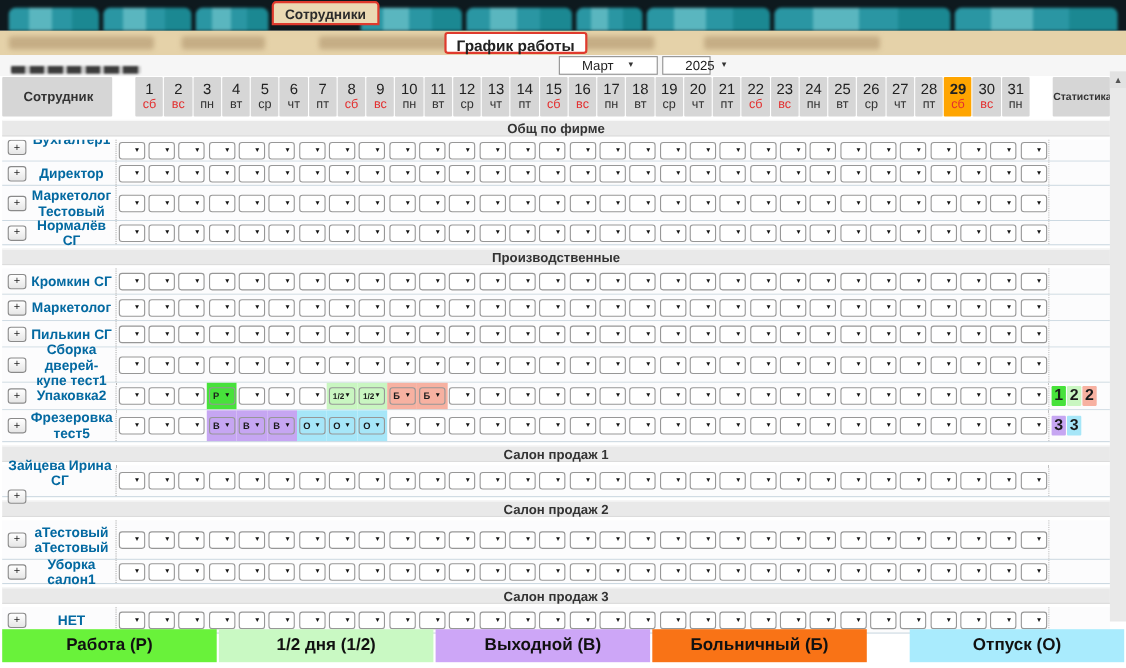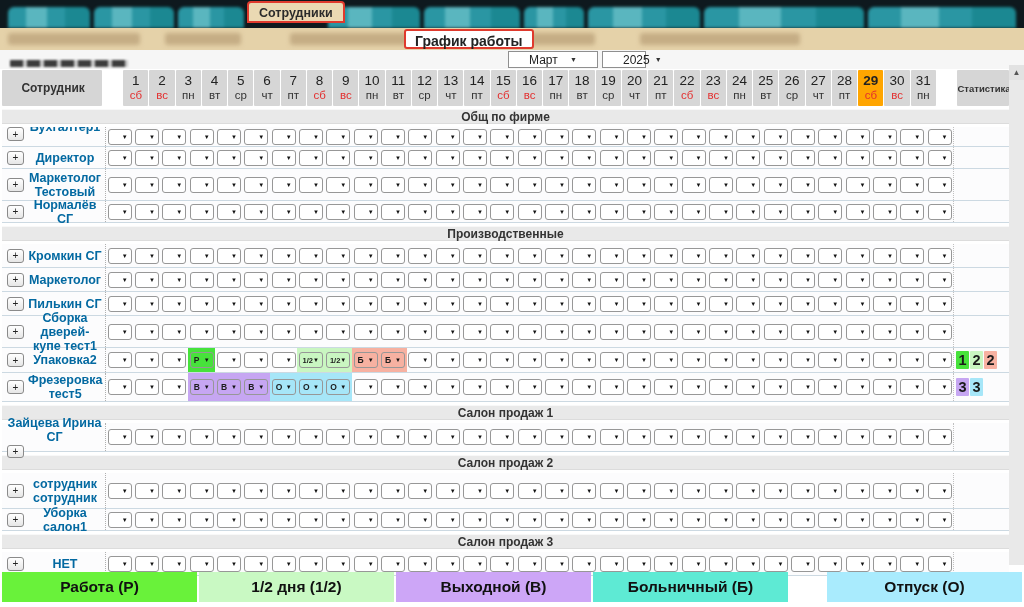--- a/index.html
+++ b/index.html
@@ -2422,21 +2422,21 @@
           </div>
         </div>
         <div class="statcol"></div>
       </div>
       <div class="grouprow">
         <span>Салон продаж 2</span>
       </div>
       <div class="trow emprow" style="height: 36px;">
         <div class="namecol">
           <button class="plus">+</button>
-          <span class="ename">сотрудник сотрудник</span>
+          <span class="ename">аТестовый аТестовый</span>
         </div>
         <div class="dayzone">
           <div class="daycell">
             <div class="sel">
               <span class="code"></span>
               <span class="car">▼</span>
             </div>
           </div>
           <div class="daycell">
             <div class="sel">
@@ -3023,21 +3023,21 @@
   <div class="legend" id="legend">
       <div class="item" style="background: rgb(105, 242, 58);">
         <span>Работа (Р)</span>
       </div>
       <div class="item" style="background: rgb(201, 249, 195);">
         <span>1/2 дня (1/2)</span>
       </div>
       <div class="item" style="background: rgb(205, 166, 247);">
         <span>Выходной (В)</span>
       </div>
-      <div class="item" style="background: #5eead4;">
+      <div class="item" style="background: #f97316;">
         <span>Больничный (Б)</span>
       </div>
       <div class="item" style="background: rgb(169, 235, 253); margin-left: 37px;">
         <span>Отпуск (О)</span>
       </div>
     </div>
 
 </div>
 
 </body></html>

